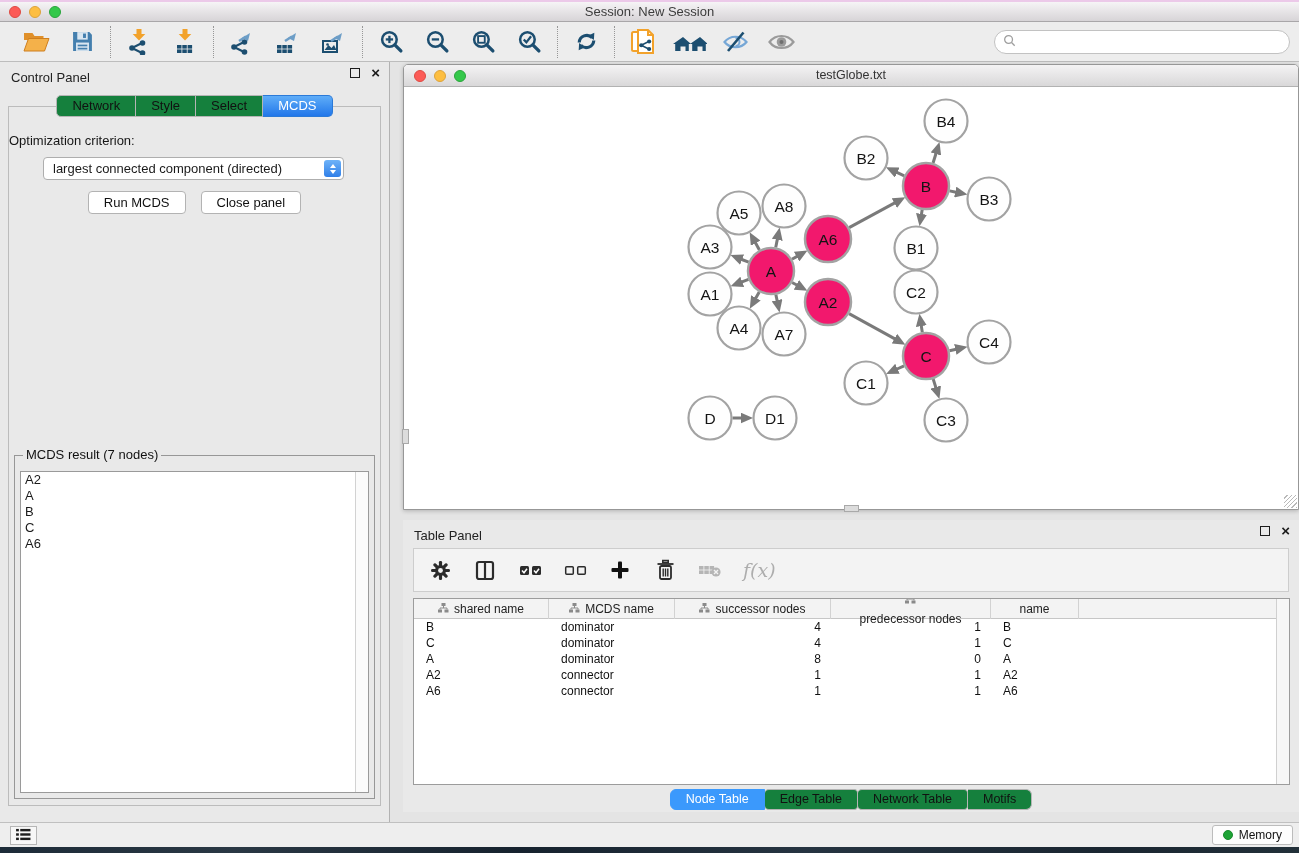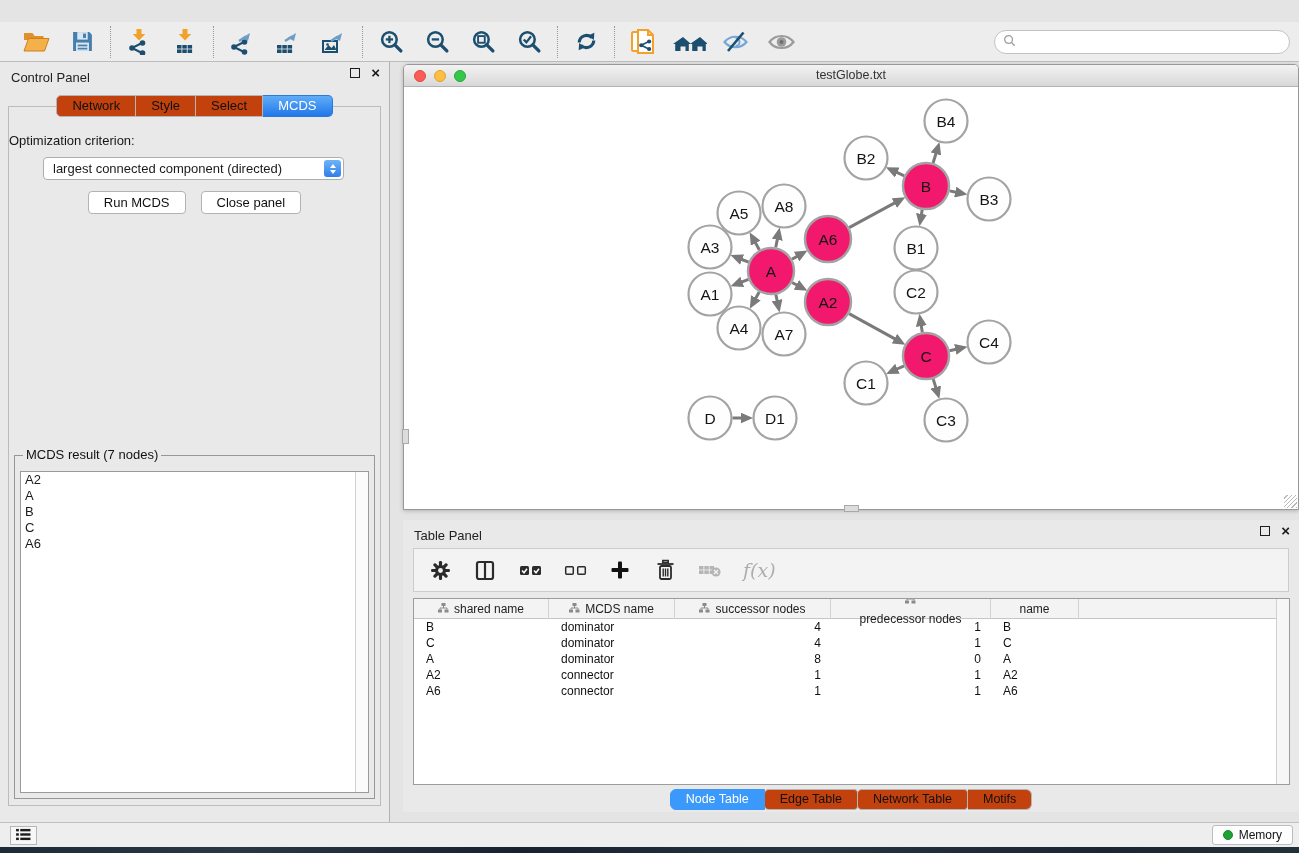--- a/index.html
+++ b/index.html
@@ -33,21 +33,21 @@
   .search-box input { border:none; outline:none; flex:1; height:18px; font-size:12px; background:transparent; }
 
   
   .control-panel { position:absolute; left:0; top:62px; width:390px; height:760px;
     background:#e9e9e9; border-right:1px solid #b2b2b2; }
   .panel-title { position:absolute; left:11px; top:8px; font-size:13px; color:#222; }
   .panel-controls { position:absolute; right:9px; top:6px; display:flex; gap:11px; align-items:center; }
   .float-glyph { width:10px; height:10px; border:1.6px solid #1c1c1c; display:inline-block; }
   .close-glyph { font-size:15px; font-weight:bold; color:#1c1c1c; line-height:10px; }
   .cp-tabs { position:absolute; left:0; right:0; top:33px; display:flex; justify-content:center; z-index:3; }
-  .seg-tab { height:22px; line-height:20px; padding:0 15px; background:#c2410c; border:1px solid #b5b5b5;
+  .seg-tab { height:22px; line-height:20px; padding:0 15px; background:#15803d; border:1px solid #b5b5b5;
     border-left:none; font-size:13px; color:#111; cursor:default; }
   .seg-tab:first-child { border-left:1px solid #b5b5b5; border-radius:5px 0 0 5px; }
   .seg-tab:last-child { border-radius:0 5px 5px 0; }
   .seg-tab.active { background:linear-gradient(#5fadf8,#2277ea); border-color:#2b7ad8; color:#fff; }
   .cp-body { position:absolute; left:8px; right:8px; top:44px; bottom:16px; border:1px solid #bcbcbc; background:#e9e9e9; }
   .opt-label { position:absolute; left:0; right:0; top:26px; text-align:left; font-size:13px; color:#161616; }
   .criterion { position:absolute; left:34px; right:36px; top:50px; height:23px; background:#fff;
     border:1px solid #aeaeae; border-radius:4px; display:flex; align-items:center; padding-left:9px; font-size:13px; }
   .stepper { position:absolute; right:2px; top:2px; bottom:2px; width:17px; border-radius:3px;
     background:linear-gradient(#6fb3f8,#2f7fe8); display:flex; flex-direction:column; align-items:center; justify-content:center; gap:2px; }
@@ -104,20 +104,28 @@
     border-radius:3px; display:flex; align-items:center; gap:6px; padding:0 10px; font-size:12px; color:#111; }
   .mem-dot { width:10px; height:10px; border-radius:50%; background:#1da335; border:1px solid #188a2c; }
   .desktop-strip { position:absolute; left:0; top:847px; width:100%; height:6px;
     background:linear-gradient(90deg,#1d2b38,#2a3844 18%,#16222e 40%,#263441 62%,#1a2631 85%,#223039); }
 </style>
 </head>
 <body>
 
 <div class="screen">
 
+  <div class="titlebar">
+    <div class="traffic">
+      <div class="light red"></div>
+      <div class="light yellow"></div>
+      <div class="light green"></div>
+    </div>
+    <div class="title-text">Session: New Session</div>
+  </div>
 
   <div class="toolbar">
     <div class="search-box">
       <span>
         <svg width="13" height="13" viewBox="0 0 14 14">
             <circle cx="6" cy="6" r="4.2" fill="none" stroke="#9e9e9e" stroke-width="1.4"></circle>
             <line x1="9.2" y1="9.2" x2="12.6" y2="12.6" stroke="#9e9e9e" stroke-width="1.4"></line>
           </svg>
       </span>
       <input value="" style="">

